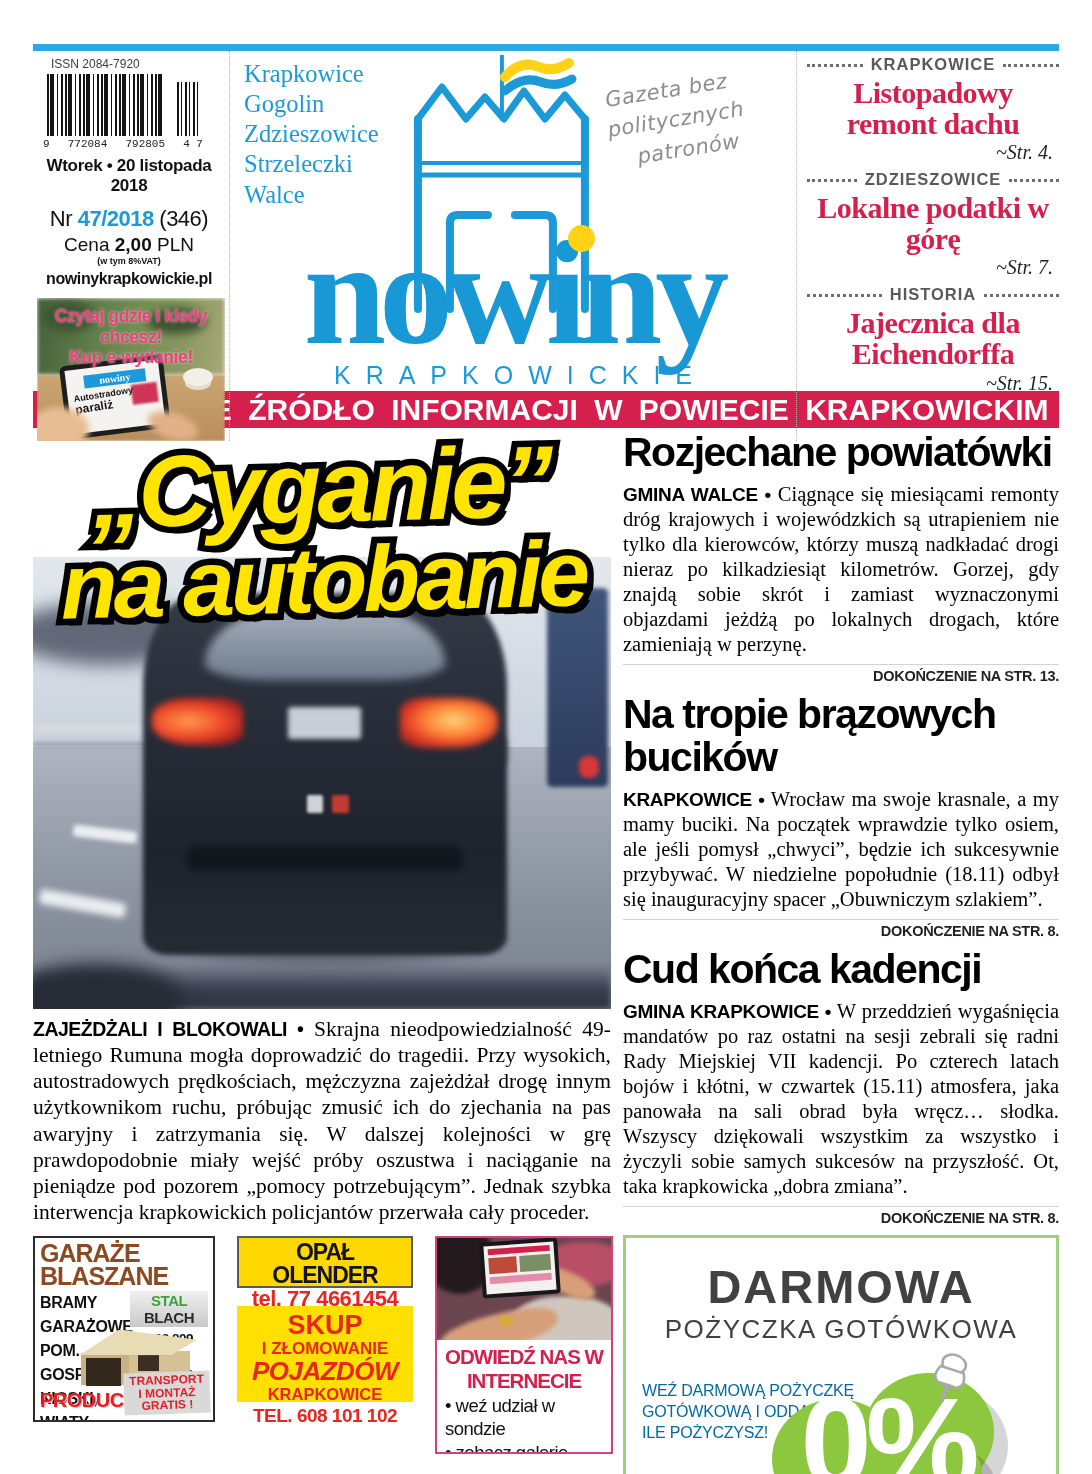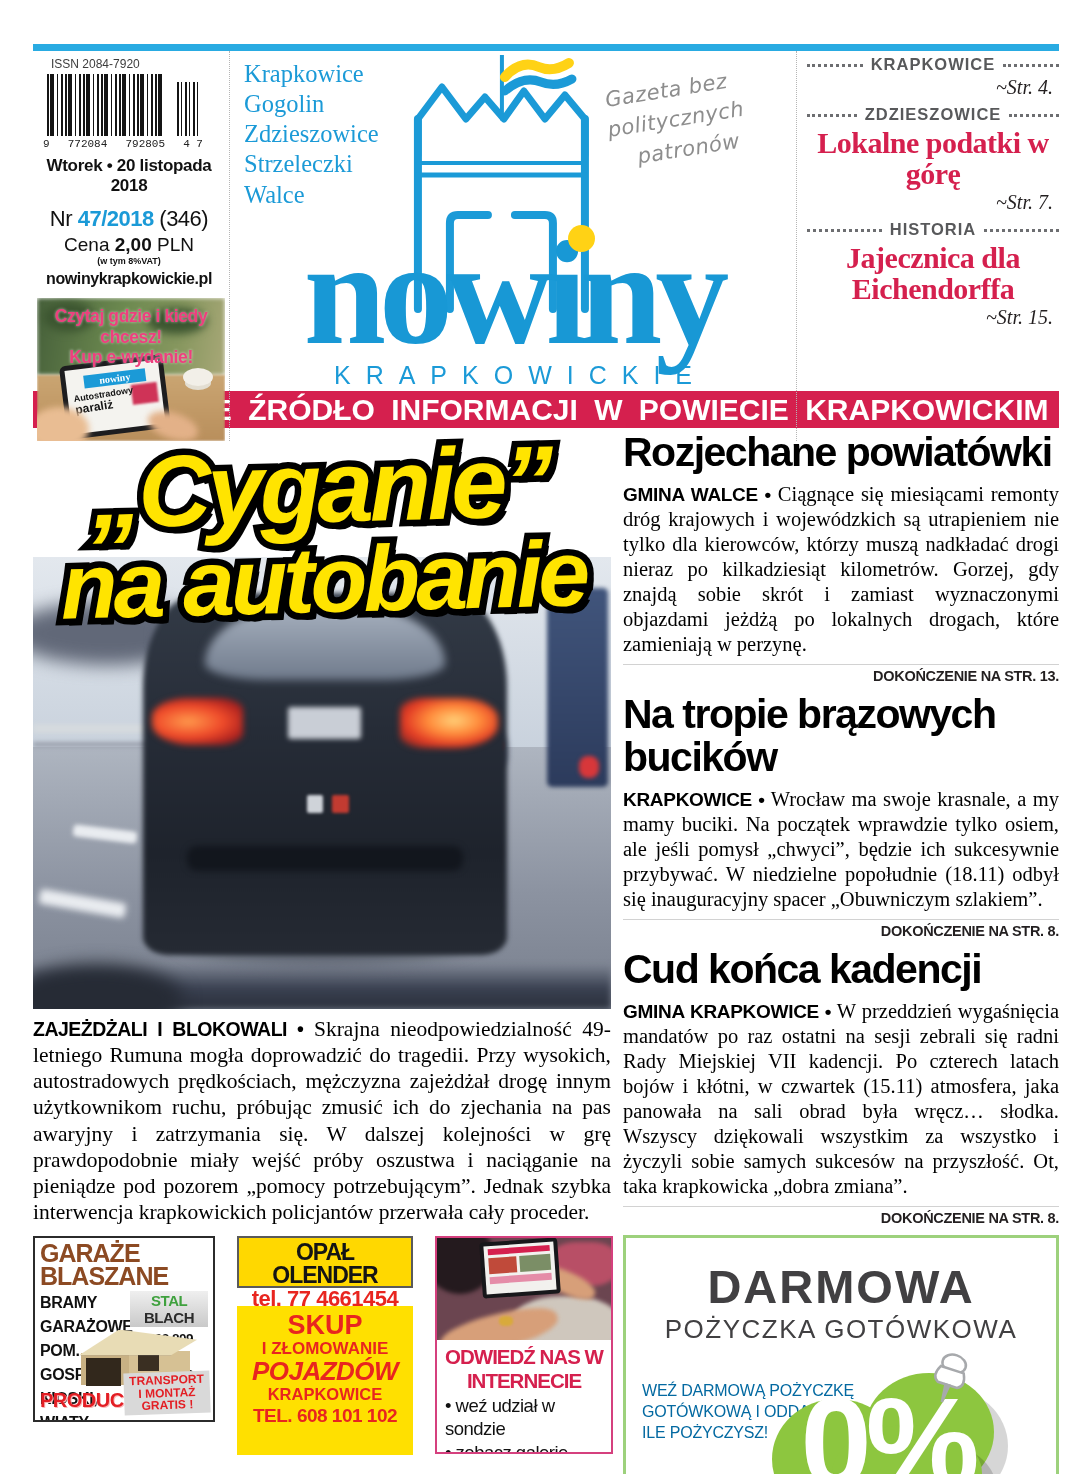--- a/index.html
+++ b/index.html
@@ -141,21 +141,21 @@
   .g-front { position:absolute; left:2%; top:42%; width:40%; height:58%; background:#c8b184; }
   .g-door { position:absolute; left:6%; top:50%; width:30%; height:50%; background:#32281c; }
   .g-side { position:absolute; left:42%; top:38%; width:52%; height:62%; background:#d6c194; }
   .g-win { position:absolute; left:50%; top:44%; width:18%; height:30%; background:#3a2f22; }
   .g-strip { position:absolute; right:3px; bottom:6px; width:86px; background:#d9d9d9; color:#e31e24; font-weight:bold; font-size:12px; line-height:1.05; text-align:center; padding:2px 0; transform:rotate(-2deg); }
   .g-producent { position:absolute; left:5px; bottom:8px; color:#e31e24; font-weight:bold; font-size:20px; letter-spacing:-0.5px; text-shadow:1px 1px 0 #f9b8b8; }
 
   .ad-opal { background:#ffd800; border:2px solid #5a5a5a; text-align:center; padding:3px 2px; height:52px; }
   .ad-opal .l1 { font-weight:bold; font-size:23px; letter-spacing:-1px; color:#141414; line-height:1; }
   .ad-opal .l2 { font-weight:bold; font-size:22px; letter-spacing:-0.5px; color:#e8251f; line-height:1; margin-top:1px; }
-  .ad-skup { background:#ffe000; margin-top:18px; text-align:center; color:#e8251f; font-weight:bold; padding:6px 12px; height:149px; }
+  .ad-skup { background:#ffe000; margin-top:18px; text-align:center; color:#e8251f; font-weight:bold; padding:6px 12px; height:96px; }
   .ad-skup .s1 { font-size:27px; line-height:1; }
   .ad-skup .s2 { font-size:17px; line-height:1.15; }
   .ad-skup .s3 { font-size:26px; line-height:1.05; letter-spacing:-0.5px;font-style:italic; }
   .ad-skup .s4 { font-size:16.5px; line-height:1.2; }
   .ad-skup .s5 { font-size:19px; line-height:1.2; letter-spacing:-0.5px; }
 
   .ad-net { border:2px solid #d5407e; height:218px; background:#fff; overflow:hidden; }
   .net-photo { position:relative; height:102px; background:#6b4550; overflow:hidden; }
   .np { position:absolute; filter:blur(2px); }
   .np-hair { left:-12px; top:-14px; width:70px; height:70px; background:#241a1e; border-radius:50%; }
@@ -295,20 +295,21 @@
       </div>
     </div>
 
     <div class="h-right">
       <div class="teaser">
         <div class="t-head">
           <span class="t-dots"></span>
           <span class="t-label">KRAPKOWICE</span>
           <span class="t-dots"></span>
         </div>
+        <div class="t-title">Listopadowy remont dachu</div>
         <div class="t-page">~Str. 4.</div>
       </div>
       <div class="teaser">
         <div class="t-head">
           <span class="t-dots"></span>
           <span class="t-label">ZDZIESZOWICE</span>
           <span class="t-dots"></span>
         </div>
         <div class="t-title">Lokalne podatki w górę</div>
         <div class="t-page">~Str. 7.</div>

